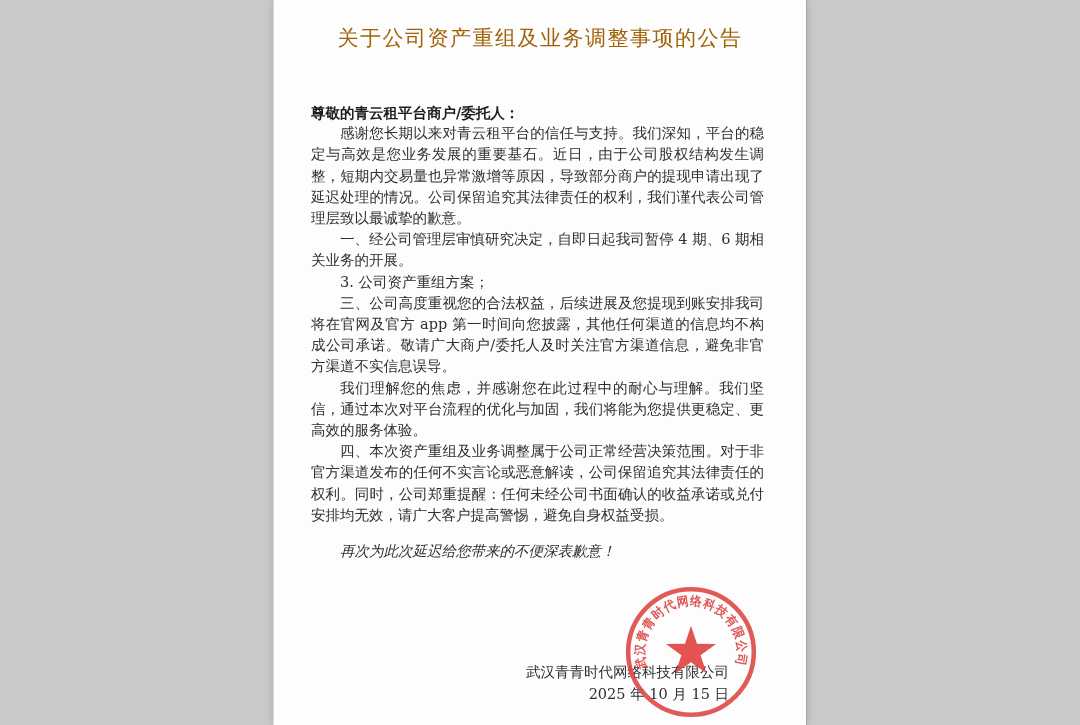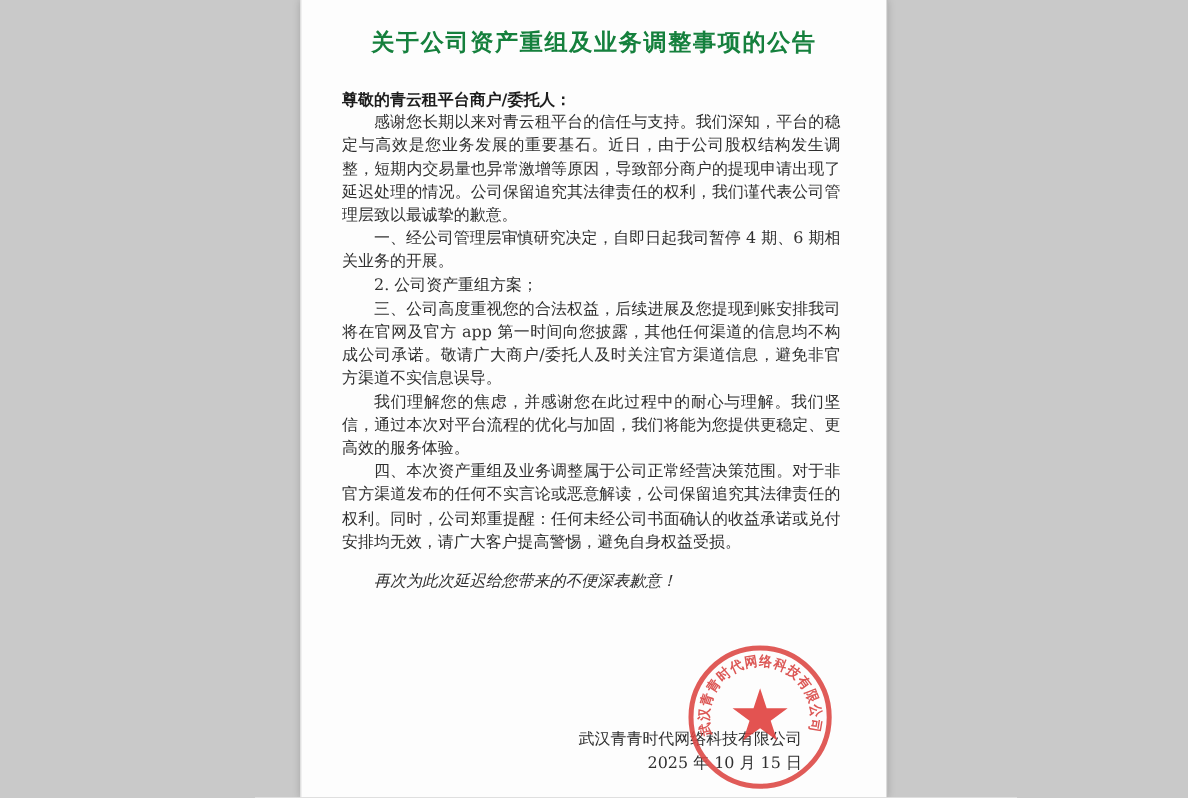--- a/index.html
+++ b/index.html
@@ -24,27 +24,27 @@
     filter: blur(0.35px);
   }
   .doc-title {
     position: absolute;
     top: 24px;
     left: 0;
     width: 100%;
     margin: 0;
     text-align: center;
     font-size: 21px;
-    font-weight: bold;
-    color: #15803d;
+    font-weight: normal;
+    color: #a16207;
     letter-spacing: 1.5px;
   }
   .content {
     position: absolute;
-    top: 80px;
+    top: 102px;
     left: 37px;
     width: 453px;
     color: #2f2f2f;
     font-size: 14.5px;
     line-height: 21.2px;
     text-align: justify;
   }
   .content p { margin: 0; text-indent: 2em; }
   .content p.salutation {
     text-indent: 0;
@@ -85,21 +85,21 @@
 
 <div class="stage">
   <div class="paper">
 
     <h1 class="doc-title">关于公司资产重组及业务调整事项的公告</h1>
 
     <div class="content">
       <p class="salutation">尊敬的青云租平台商户/委托人：</p>
       <p>感谢您长期以来对青云租平台的信任与支持。我们深知，平台的稳定与高效是您业务发展的重要基石。近日，由于公司股权结构发生调整，短期内交易量也异常激增等原因，导致部分商户的提现申请出现了延迟处理的情况。公司保留追究其法律责任的权利，我们谨代表公司管理层致以最诚挚的歉意。</p>
       <p>一、经公司管理层审慎研究决定，自即日起我司暂停 4 期、6 期相关业务的开展。</p>
-      <p>2. 公司资产重组方案；</p>
+      <p>3. 公司资产重组方案；</p>
       <p>三、公司高度重视您的合法权益，后续进展及您提现到账安排我司将在官网及官方 app 第一时间向您披露，其他任何渠道的信息均不构成公司承诺。敬请广大商户/委托人及时关注官方渠道信息，避免非官方渠道不实信息误导。</p>
       <p>我们理解您的焦虑，并感谢您在此过程中的耐心与理解。我们坚信，通过本次对平台流程的优化与加固，我们将能为您提供更稳定、更高效的服务体验。</p>
       <p>四、本次资产重组及业务调整属于公司正常经营决策范围。对于非官方渠道发布的任何不实言论或恶意解读，公司保留追究其法律责任的权利。同时，公司郑重提醒：任何未经公司书面确认的收益承诺或兑付安排均无效，请广大客户提高警惕，避免自身权益受损。</p>
       <p class="closing">再次为此次延迟给您带来的不便深表歉意！</p>
     </div>
 
     <div class="signature-block">
       <div>武汉青青时代网络科技有限公司</div>
       <div>2025 年 10 月 15 日</div>
     </div>

